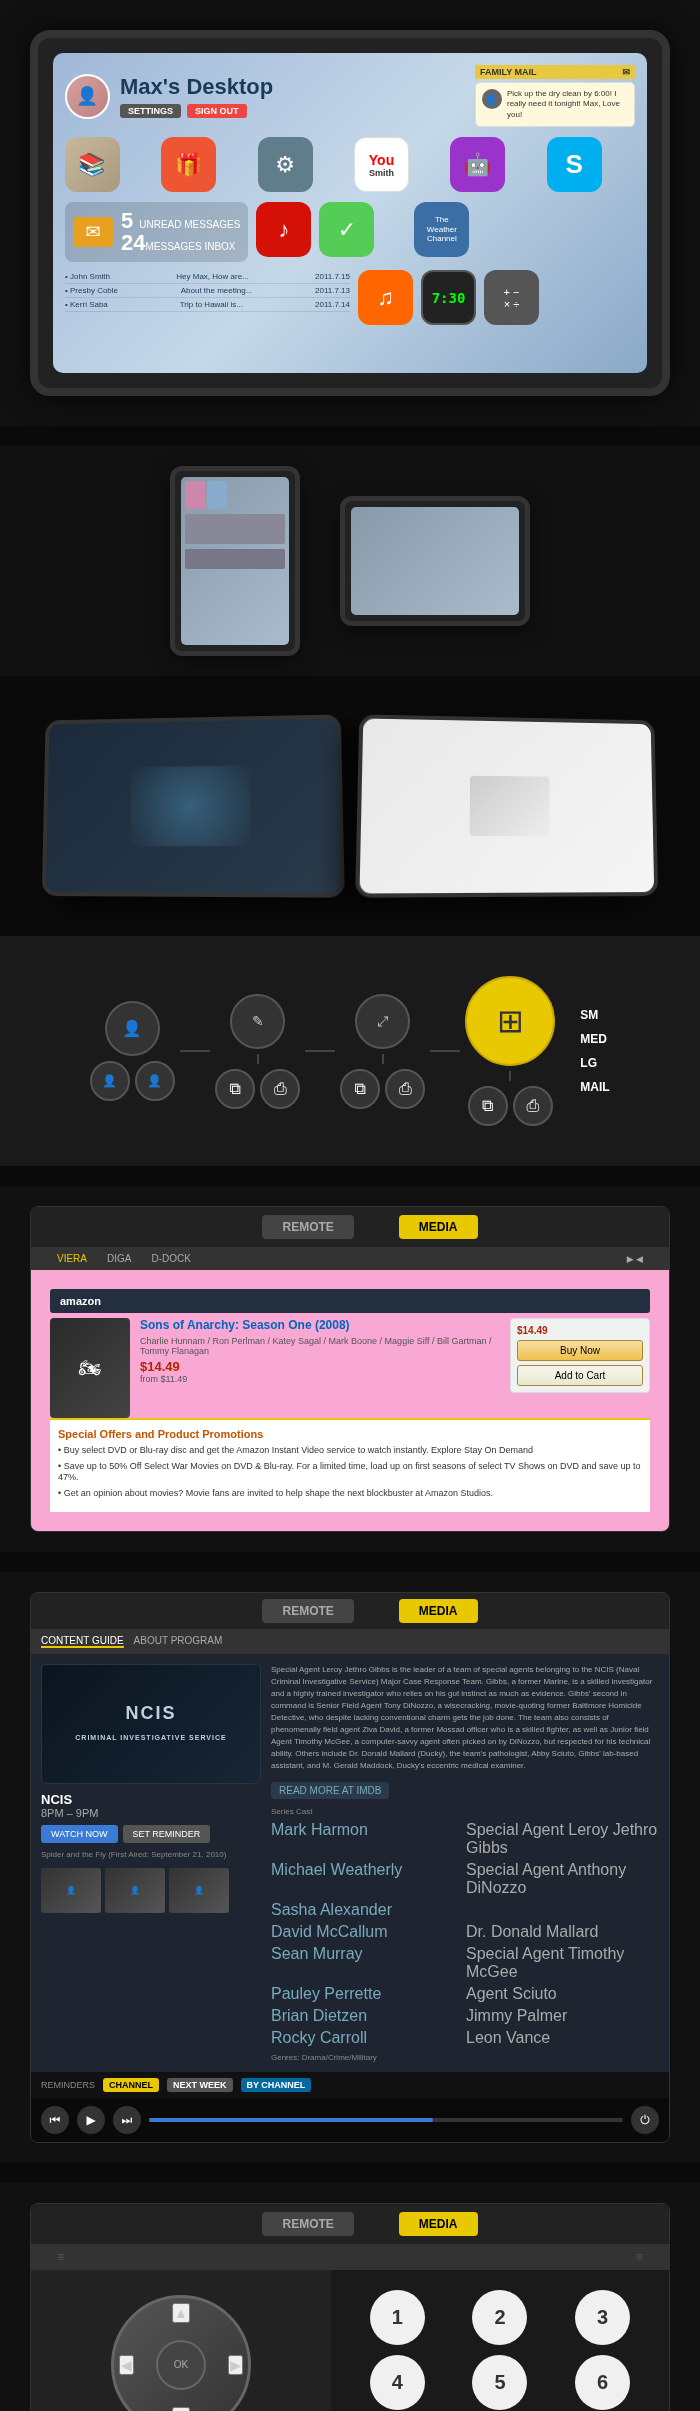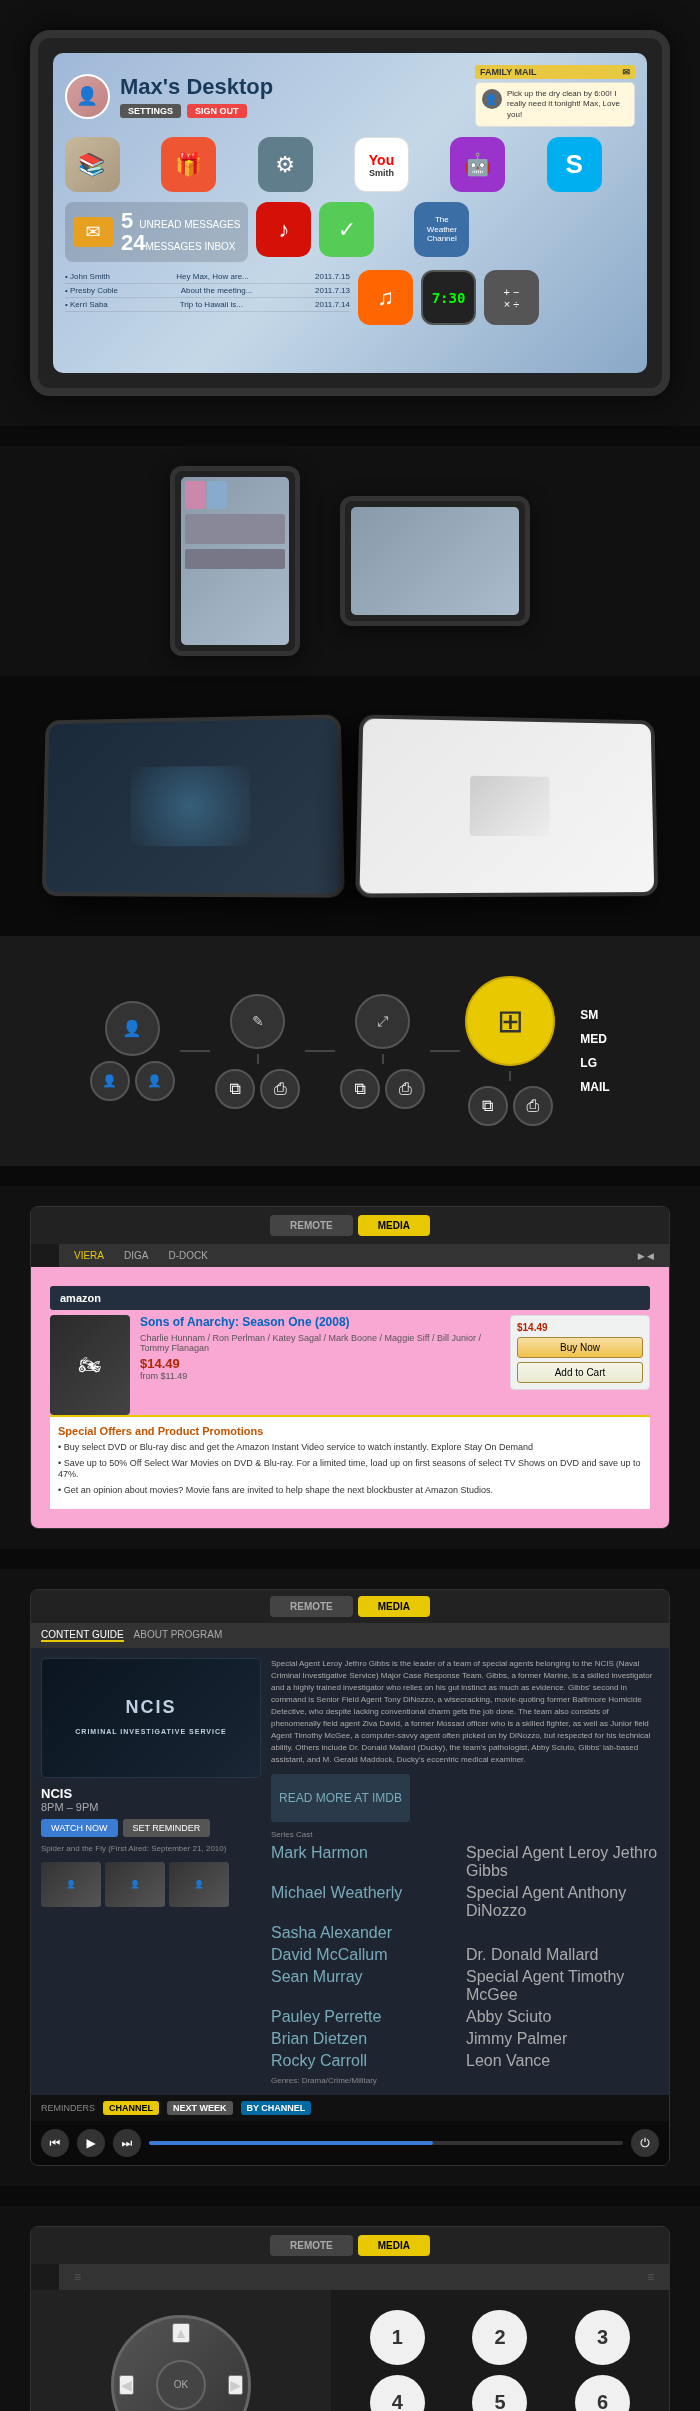--- a/index.html
+++ b/index.html
@@ -329,36 +329,36 @@
     .remote-media-tabs {
       background: #222;
       display: flex;
       justify-content: center;
       padding: 8px;
       gap: 5px;
     }
     .tab-btn {
       padding: 5px 20px;
       border-radius: 4px;
-      font-size: 10px;
+      font-size: 12px;
       font-weight: bold;
       cursor: pointer;
       border: none;
+      margin-left: 40px;
     }
     .tab-active { background: #e8c800; color: #000; }
     .tab-inactive { background: #444; color: #aaa; }
     .remote-device-bar {
       background: #333;
       display: flex;
       gap: 20px;
-      padding: 6px 15px;
+      padding: 6px 26px;
       font-size: 10px;
       color: #aaa;
       align-items: center;
-      margin-left: 28px;
     }
     .device-active { color: #e8c800; }
     .amazon-page {
       background: #f9a8d4;
       color: #333;
       padding: 19px;
       font-size: 10px;
     }
     .amazon-header { background: #232f3e; padding: 6px 10px; color: #fff; font-size: 11px; font-weight: bold; margin-bottom: 5px; border-radius: 3px; }
     .amazon-product {
@@ -468,21 +468,21 @@
       letter-spacing: 2px;
     }
     .ncis-show-title { color: #fff; font-size: 13px; font-weight: bold; }
     .ncis-time { color: #aaa; font-size: 11px; }
     .ncis-btns { display: flex; gap: 5px; margin: 6px 0; }
     .watch-btn { background: #3a7bd5; color: #fff; border: none; padding: 4px 10px; border-radius: 3px; font-size: 9px; cursor: pointer; }
     .remind-btn { background: #555; color: #fff; border: none; padding: 4px 10px; border-radius: 3px; font-size: 9px; cursor: pointer; }
     .ncis-desc { color: #888; font-size: 8px; line-height: 1.4; margin: 5px 0; }
     .ncis-right { flex: 1; }
     .ncis-synopsis { color: #aaa; font-size: 8px; line-height: 1.5; margin-bottom: 8px; }
-    .read-more-btn { background: #2a3a4a; color: #7ab; border: none; padding: 17px 8px; border-radius: 3px; font-size: 12px; cursor: pointer; margin-bottom: 8px; }
+    .read-more-btn { background: #2a3a4a; color: #7ab; border: none; padding: 3px 8px; border-radius: 3px; font-size: 10px; cursor: pointer; margin-bottom: 8px; }
     .cast-row { display: flex; justify-content: space-between; color: #aaa; padding: 1px 0; }
     .cast-name { color: #7ab; }
     .genres-section { color: #888; font-size: 8px; margin-top: 5px; }
     .cast-thumbnails { display: flex; gap: 4px; margin-top: 8px; }
     .cast-thumb {
       width: 60px;
       height: 45px;
       background: linear-gradient(135deg, #333, #555);
       border-radius: 3px;
       display: flex;
@@ -877,21 +877,21 @@
 
     <div class="amazon-page">
       <div class="amazon-header">amazon</div>
       <div style="display:flex;gap:10px;">
         <div class="amazon-product" style="flex:1;">
           <div class="product-image">
             <span style="font-size:18px;">🏍</span>
           </div>
           <div class="product-details">
             <div class="product-title">Sons of Anarchy: Season One (2008)</div>
-            <div class="product-meta">Charlie Hunnam / Ron Perlman / Katey Sagal / Mark Boone / Maggie Siff / Bill Junior / Tommy Flanagan</div>
+            <div class="product-meta">Charlie Hunnam / Ron Perlman / Katey Sagal / Mark Boone / Maggie Siff / Bill Gartman / Tommy Flanagan</div>
             <div class="product-price">$14.49</div>
             <div style="color:#555;font-size:9px;">from $11.49</div>
           </div>
         </div>
         <div class="product-sidebar">
           <div class="buy-box">
             <div style="font-size:10px;font-weight:bold;color:#b12704;">$14.49</div>
             <button class="buy-btn">Buy Now</button>
             <button class="buy-btn" style="margin-top:4px;background:linear-gradient(#f5f6ea,#e8e9d0);">Add to Cart</button>
           </div>
@@ -977,21 +977,21 @@
           <div class="cast-row">
             <span class="cast-name">Sean Murray</span>
           </div>
           <div class="cast-row">
             <span>Special Agent Timothy McGee</span>
           </div>
           <div class="cast-row">
             <span class="cast-name">Pauley Perrette</span>
           </div>
           <div class="cast-row">
-            <span>Abby Sciuto</span>
+            <span>Agent Sciuto</span>
           </div>
           <div class="cast-row">
             <span class="cast-name">Brian Dietzen</span>
           </div>
           <div class="cast-row">
             <span>Jimmy Palmer</span>
           </div>
           <div class="cast-row">
             <span class="cast-name">Rocky Carroll</span>
           </div>

